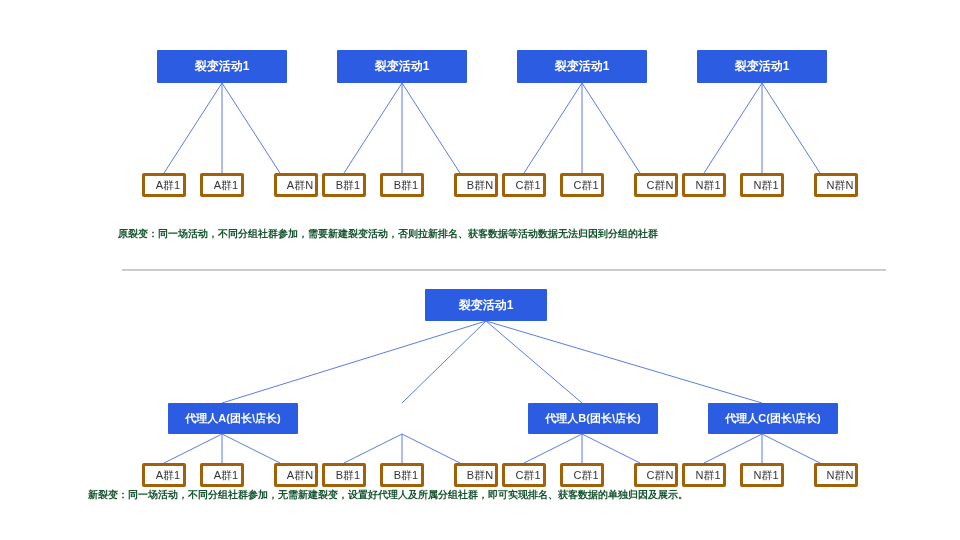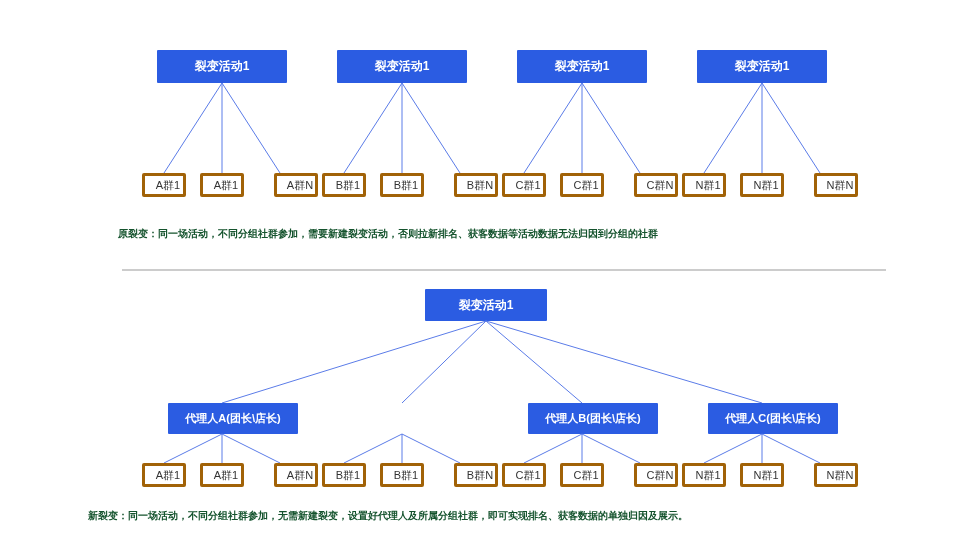--- a/index.html
+++ b/index.html
@@ -33,21 +33,21 @@
   .bot-group{top:403px;height:84px;}
   .fan-svg{position:absolute;left:0;overflow:visible;}
   .top-group .fan-svg{top:33px;}
   .bot-group .fan-svg{top:31px;}
   .fan-svg line, #root-fan line{stroke:#5b7ce8;stroke-width:1;}
   .caption{
     position:absolute;left:0;width:776px;text-align:center;
     color:#14532d;font-size:10px;font-weight:bold;line-height:16px;
   }
   #caption-top{top:226px;}
-  #caption-bottom{top:509px;font-family:Liberation Mono, monospace;}
+  #caption-bottom{top:487px;}
   #divider{position:absolute;left:122px;top:269px;width:764px;height:2px;background:#cccccc;}
   #root-box{
     position:absolute;left:425px;top:289px;width:122px;height:32px;
     background:#2b5ce2;color:#ffffff;font-size:12px;font-weight:bold;
     display:flex;align-items:center;justify-content:center;border-radius:1px;
   }
   #root-fan{position:absolute;left:0;top:321px;width:960px;height:82px;overflow:visible;}
   
   .g0{left:142px;} .g1{left:322px;} .g2{left:502px;} .g3{left:682px;}
 </style>

